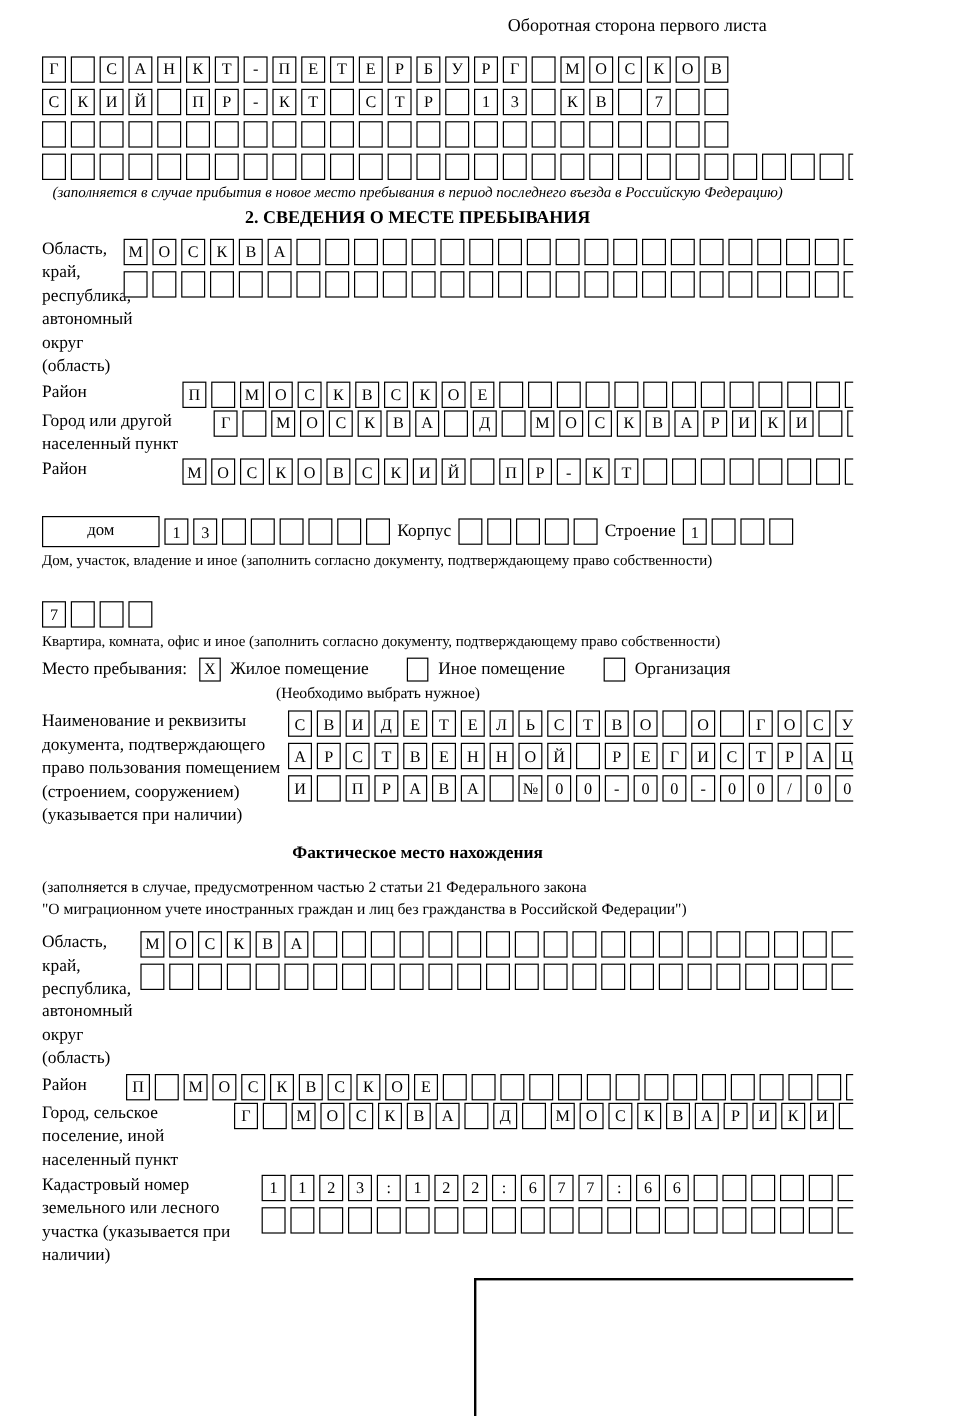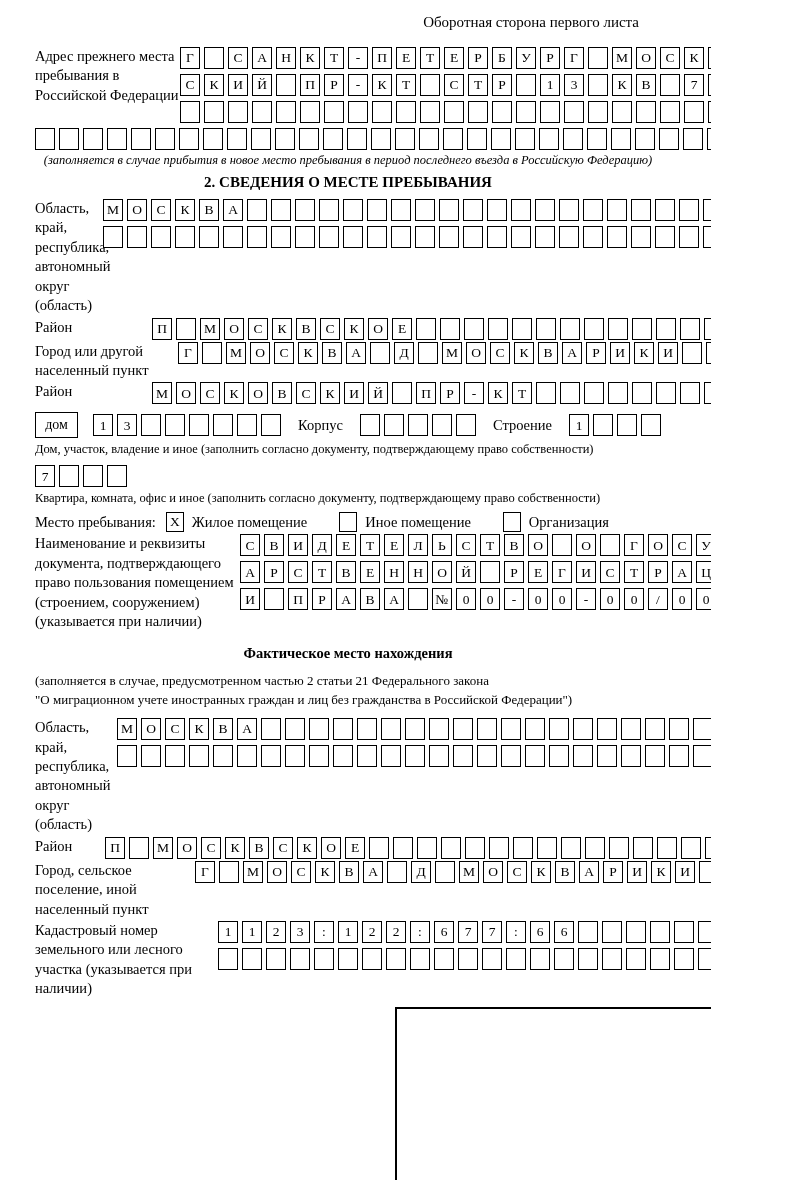--- a/index.html
+++ b/index.html
@@ -17,21 +17,21 @@
         width:20px;height:22px;border:1.6px solid #000;box-sizing:border-box;
         font-size:13.5px;line-height:1;background:#fff;}
 
   .w145{width:145px;} .w68{width:68px;} .w117{width:117px;} .w143{width:143px;}
   .w205{width:205px;} .w82{width:82px;} .w70{width:70px;} .w160{width:160px;} .w183{width:183px;}
 
   .fullrow{margin:5px 0 2px 0;}
   .note{font-size:12.5px;text-align:center;margin:3px 0 6px 0;font-style:italic;}
   .sec-title{font-size:15px;font-weight:bold;text-align:center;margin:6px 0 8px 0;}
 
-  .dom-row{display:flex;align-items:center;gap:15px;margin:8px 0 2px 0;}
+  .dom-row{display:flex;align-items:center;gap:4px;margin:26px 0 2px 0;}
   .bigbox{width:162px;height:26px;border:1.6px solid #000;box-sizing:border-box;
           display:flex;align-items:center;justify-content:center;font-size:14px;}
   .inline-label{font-size:14.5px;margin:0 2px;}
   .note-left{font-size:12.5px;text-align:left;margin:4px 0 6px 0;}
 
   .chk-row{display:flex;align-items:center;gap:10px;margin:6px 0 2px 0;font-size:14.5px;}
   .chk{width:18px;height:20px;border:1.6px solid #000;box-sizing:border-box;
        display:inline-flex;align-items:center;justify-content:center;font-size:13.5px;flex:0 0 auto;}
   .chk-note{font-size:13px;width:300px;margin-left:130px;text-align:center;margin-bottom:6px;}
   .chk-item{display:flex;align-items:center;gap:8px;}
@@ -44,21 +44,20 @@
   .stamp-box{width:355px;height:175px;border:2px solid #000;box-sizing:border-box;margin-left:60px;background:#fff;}
 </style>
 </head>
 <body>
 
 <div class="page">
 
   <div class="hdr-right">Оборотная сторона первого листа</div>
 
   <div class="field">
-    <div class="flabel w145">Адрес прежнего места пребывания в Российской Федерации</div>
     <div class="boxcol">
       <div class="boxrow">
           <span class="cbox">Г</span>
           <span class="cbox"></span>
           <span class="cbox">С</span>
           <span class="cbox">А</span>
           <span class="cbox">Н</span>
           <span class="cbox">К</span>
           <span class="cbox">Т</span>
           <span class="cbox">-</span>
@@ -370,20 +369,21 @@
     <span class="chk-item">
       <span class="chk"></span>
       <span>Иное помещение</span>
     </span>
     <span class="chk-gap"></span>
     <span class="chk-item">
       <span class="chk"></span>
       <span>Организация</span>
     </span>
   </div>
+  <div class="chk-note">(Необходимо выбрать нужное)</div>
 
   <div class="field">
     <div class="flabel w205">Наименование и реквизиты документа, подтверждающего право пользования помещением (строением, сооружением) (указывается при наличии)</div>
     <div class="boxcol">
       <div class="boxrow">
           <span class="cbox">С</span>
           <span class="cbox">В</span>
           <span class="cbox">И</span>
           <span class="cbox">Д</span>
           <span class="cbox">Е</span>

